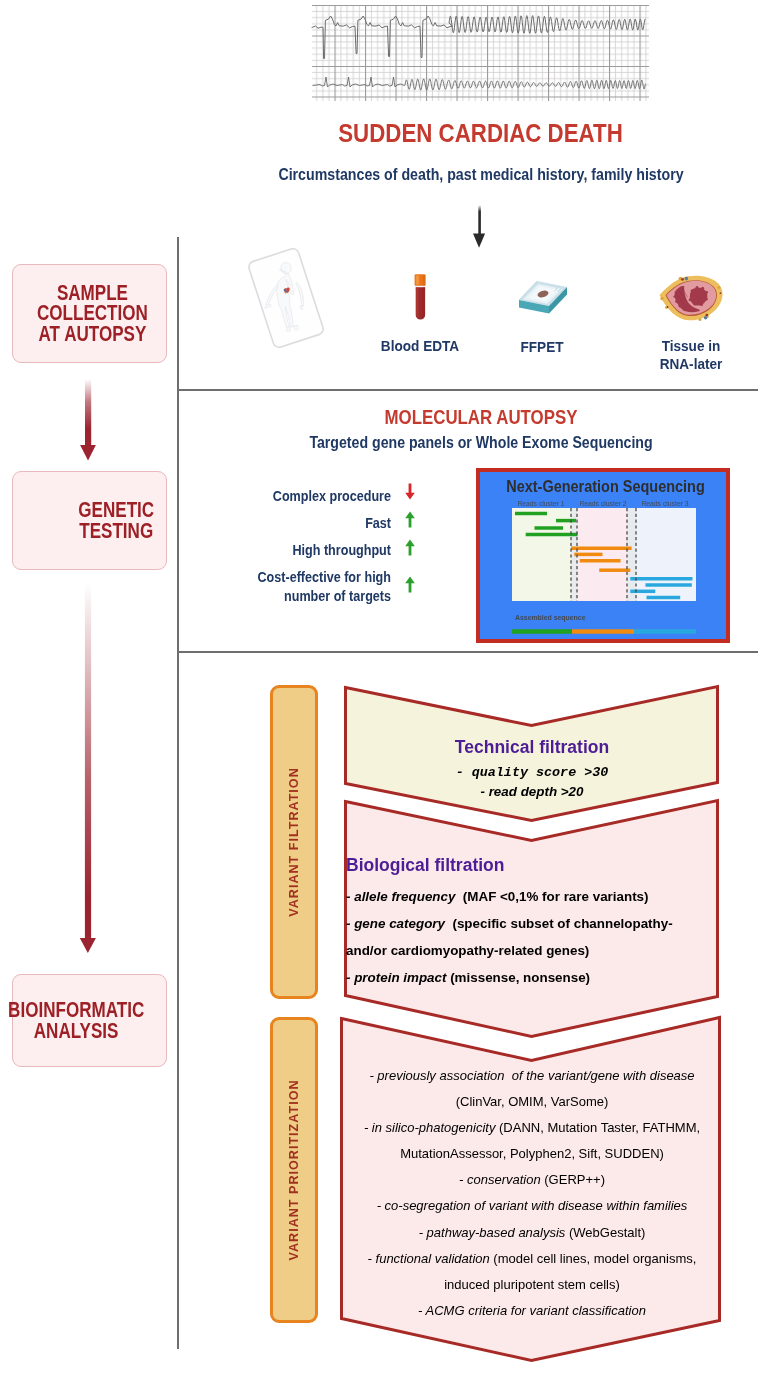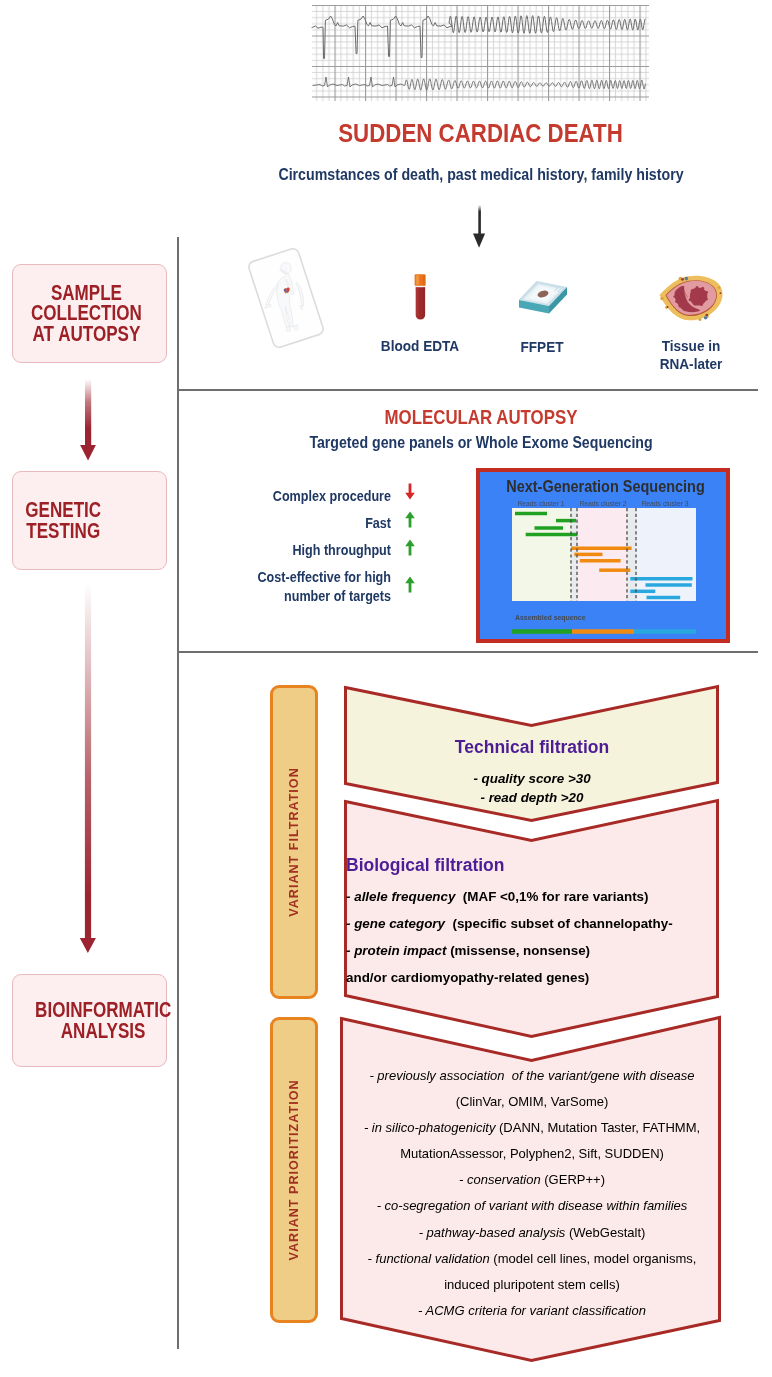--- a/index.html
+++ b/index.html
@@ -15,21 +15,21 @@
               letter-spacing:0px;text-align:center;transform:scaleX(0.845);transform-origin:center top;}
   #subtitle{left:176px;top:165px;width:610px;color:#1f3864;font-size:16.4px;font-weight:bold;text-align:center;transform:scaleX(0.866);transform-origin:center top;}
 
   
   .divider-h{background:#6e6e6e;height:2px;}
   .divider-v{background:#6e6e6e;width:2px;}
 
   
   .stage{border:1.6px solid #eab9bd;background:#fdeeef;border-radius:9px;
          color:#9c2025;font-weight:bold;font-size:22.6px;line-height:20.4px;
-         display:flex;align-items:center;justify-content:flex-start;text-align:center;}
+         display:flex;align-items:center;justify-content:flex-end;text-align:center;}
   .stage>div{transform:scaleX(0.755);}
 
   
   .sec-title{color:#c53a2e;font-size:19.8px;font-weight:bold;text-align:center;transform:scaleX(0.852);transform-origin:center top;}
   .sec-sub{color:#1f3864;font-size:16.4px;font-weight:bold;text-align:center;transform:scaleX(0.863);transform-origin:center top;}
 
   .lbl{color:#1f3864;font-size:14.6px;font-weight:bold;text-align:right;line-height:18.6px;transform:scaleX(0.862);transform-origin:right top;}
 
   
   .samp{color:#1f3864;font-size:14.7px;font-weight:bold;text-align:center;line-height:18px;transform:scaleX(0.926);}
@@ -354,30 +354,30 @@
 
   <path d="M 9.5 9.5 L 195.5 47.5 L 381.5 8.5 L 381.5 104.5 L 195.5 142.5 L 9.5 105.5 Z" fill="#f6f3dc" stroke="#a72a26" stroke-width="3"></path>
 
   <path d="M 9.5 123.5 L 195.5 162.5 L 381.5 122.5 L 381.5 318.5 L 195.5 358.5 L 9.5 317.5 Z" fill="#fce9e9" stroke="#a72a26" stroke-width="3"></path>
 
   <path d="M 5.5 340.5 L 195.5 382.5 L 383.5 339.5 L 383.5 642.5 L 195.5 682.5 L 5.5 640.5 Z" fill="#fce9e9" stroke="#a72a26" stroke-width="3"></path>
 </svg>
 
 <div class="abs" style="left:346px;top:736px;width:372px;text-align:center;">
   <div class="ftitle" style="margin-top:0;margin-bottom:0;line-height:22px;">Technical filtration</div>
-  <div class="fline" style="line-height:19px;margin-top:11px;"><i>- quality score &gt;30</i></div>
+  <div class="fline" style="line-height:19px;margin-top:5px;font-family:Liberation Mono, monospace;"><i>- quality score &gt;30</i></div>
   <div class="fline" style="line-height:19px;"><i>- read depth &gt;20</i></div>
 </div>
 
 <div class="abs" style="left:346px;top:861px;width:372px;">
   <div class="ftitle">Biological filtration</div>
   <div class="fline"><i>- allele frequency</i><span>&nbsp; (MAF &lt;0,1% for rare variants)</span></div>
   <div class="fline"><i>- gene category</i><span>&nbsp; (specific subset of channelopathy-</span></div>
+  <div class="fline"><span>and/or cardiomyopathy-related genes)</span></div>
   <div class="fline"><i>- protein impact</i><span> (missense, nonsense)</span></div>
-  <div class="fline"><span>and/or cardiomyopathy-related genes)</span></div>
 </div>
 
 <div class="abs" style="left:340px;top:1063px;width:384px;text-align:center;">
   <div class="fline-p"><i>- previously association&nbsp; of the variant/gene with disease</i></div>
   <div class="fline-p"><span>(ClinVar, OMIM, VarSome)</span></div>
   <div class="fline-p"><i>- in silico-phatogenicity</i><span> (DANN, Mutation Taster, FATHMM,</span></div>
   <div class="fline-p"><span>MutationAssessor, Polyphen2, Sift, SUDDEN)</span></div>
   <div class="fline-p"><i>- conservation</i><span> (GERP++)</span></div>
   <div class="fline-p"><i>- co-segregation of variant with disease within families</i></div>
   <div class="fline-p"><i>- pathway-based analysis</i><span> (WebGestalt)</span></div>

